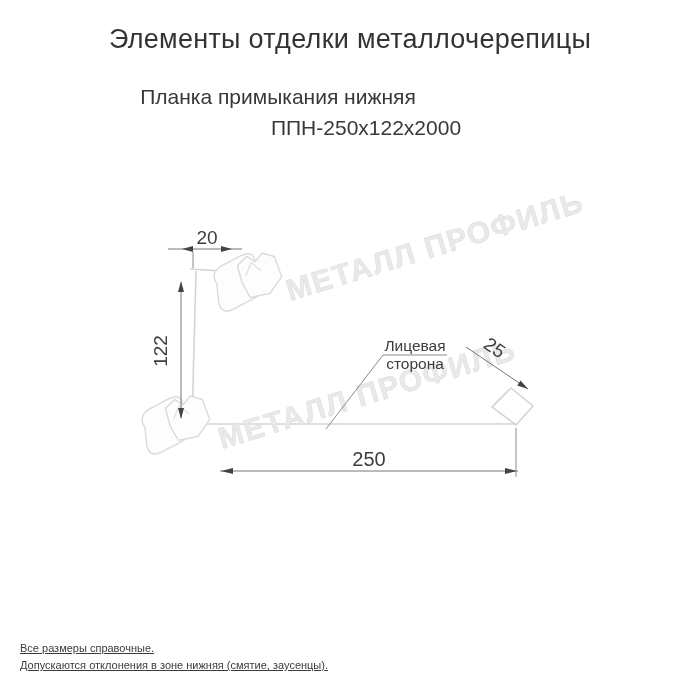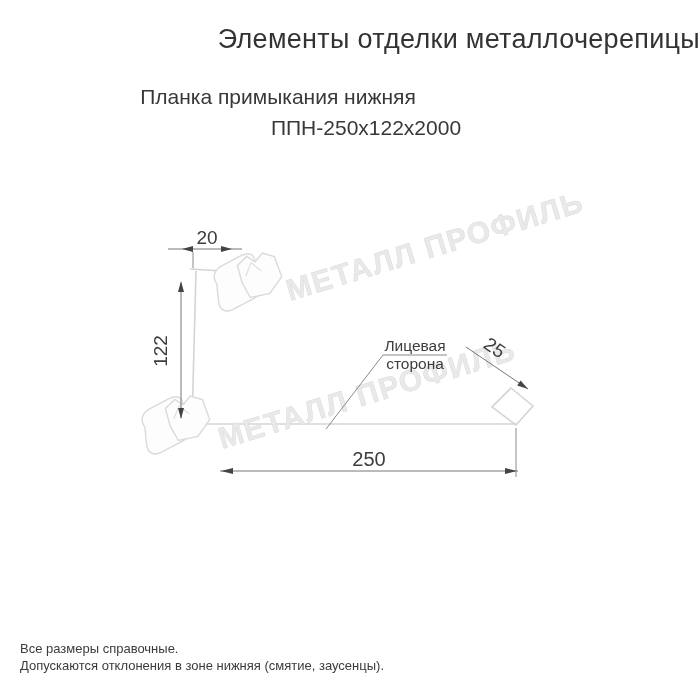--- a/index.html
+++ b/index.html
@@ -5,40 +5,40 @@
   html, body { margin: 0; padding: 0; }
   body {
     width: 700px; height: 700px;
     background: #ffffff;
     position: relative;
     overflow: hidden;
     font-family: "Liberation Sans", sans-serif;
   }
   .page-title {
     position: absolute; top: 24px; left: 0; width: 700px;
-    text-align: right;
+    text-align: center;
     font-size: 27px; font-weight: 400; color: #333333;
     letter-spacing: 0.3px;
   }
   .page-subtitle {
     position: absolute; top: 85px; left: 0; width: 556px;
     text-align: center;
     font-size: 21px; font-weight: 400; color: #383838;
   }
   .page-model {
     position: absolute; top: 116px; left: 16px; width: 700px;
     text-align: center;
     font-size: 21px; font-weight: 400; color: #383838;
   }
   .drawing-svg {
     position: absolute; left: 0; top: 0;
   }
   .footnotes {
     position: absolute; left: 20px; top: 640px;
-    font-size: 13px; color: #3b3b3b; line-height: 17px;
+    font-size: 11px; color: #3b3b3b; line-height: 17px; text-decoration: underline;
   }
   svg text {
     font-family: "Liberation Sans", sans-serif;
     fill: #3d3d3d;
   }
   .dim-text { font-size: 19px; }
   .dim-text-big { font-size: 20px; }
   .face-text { font-size: 15.5px; }
   .wm-text {
     font-size: 30px; font-weight: 700;

